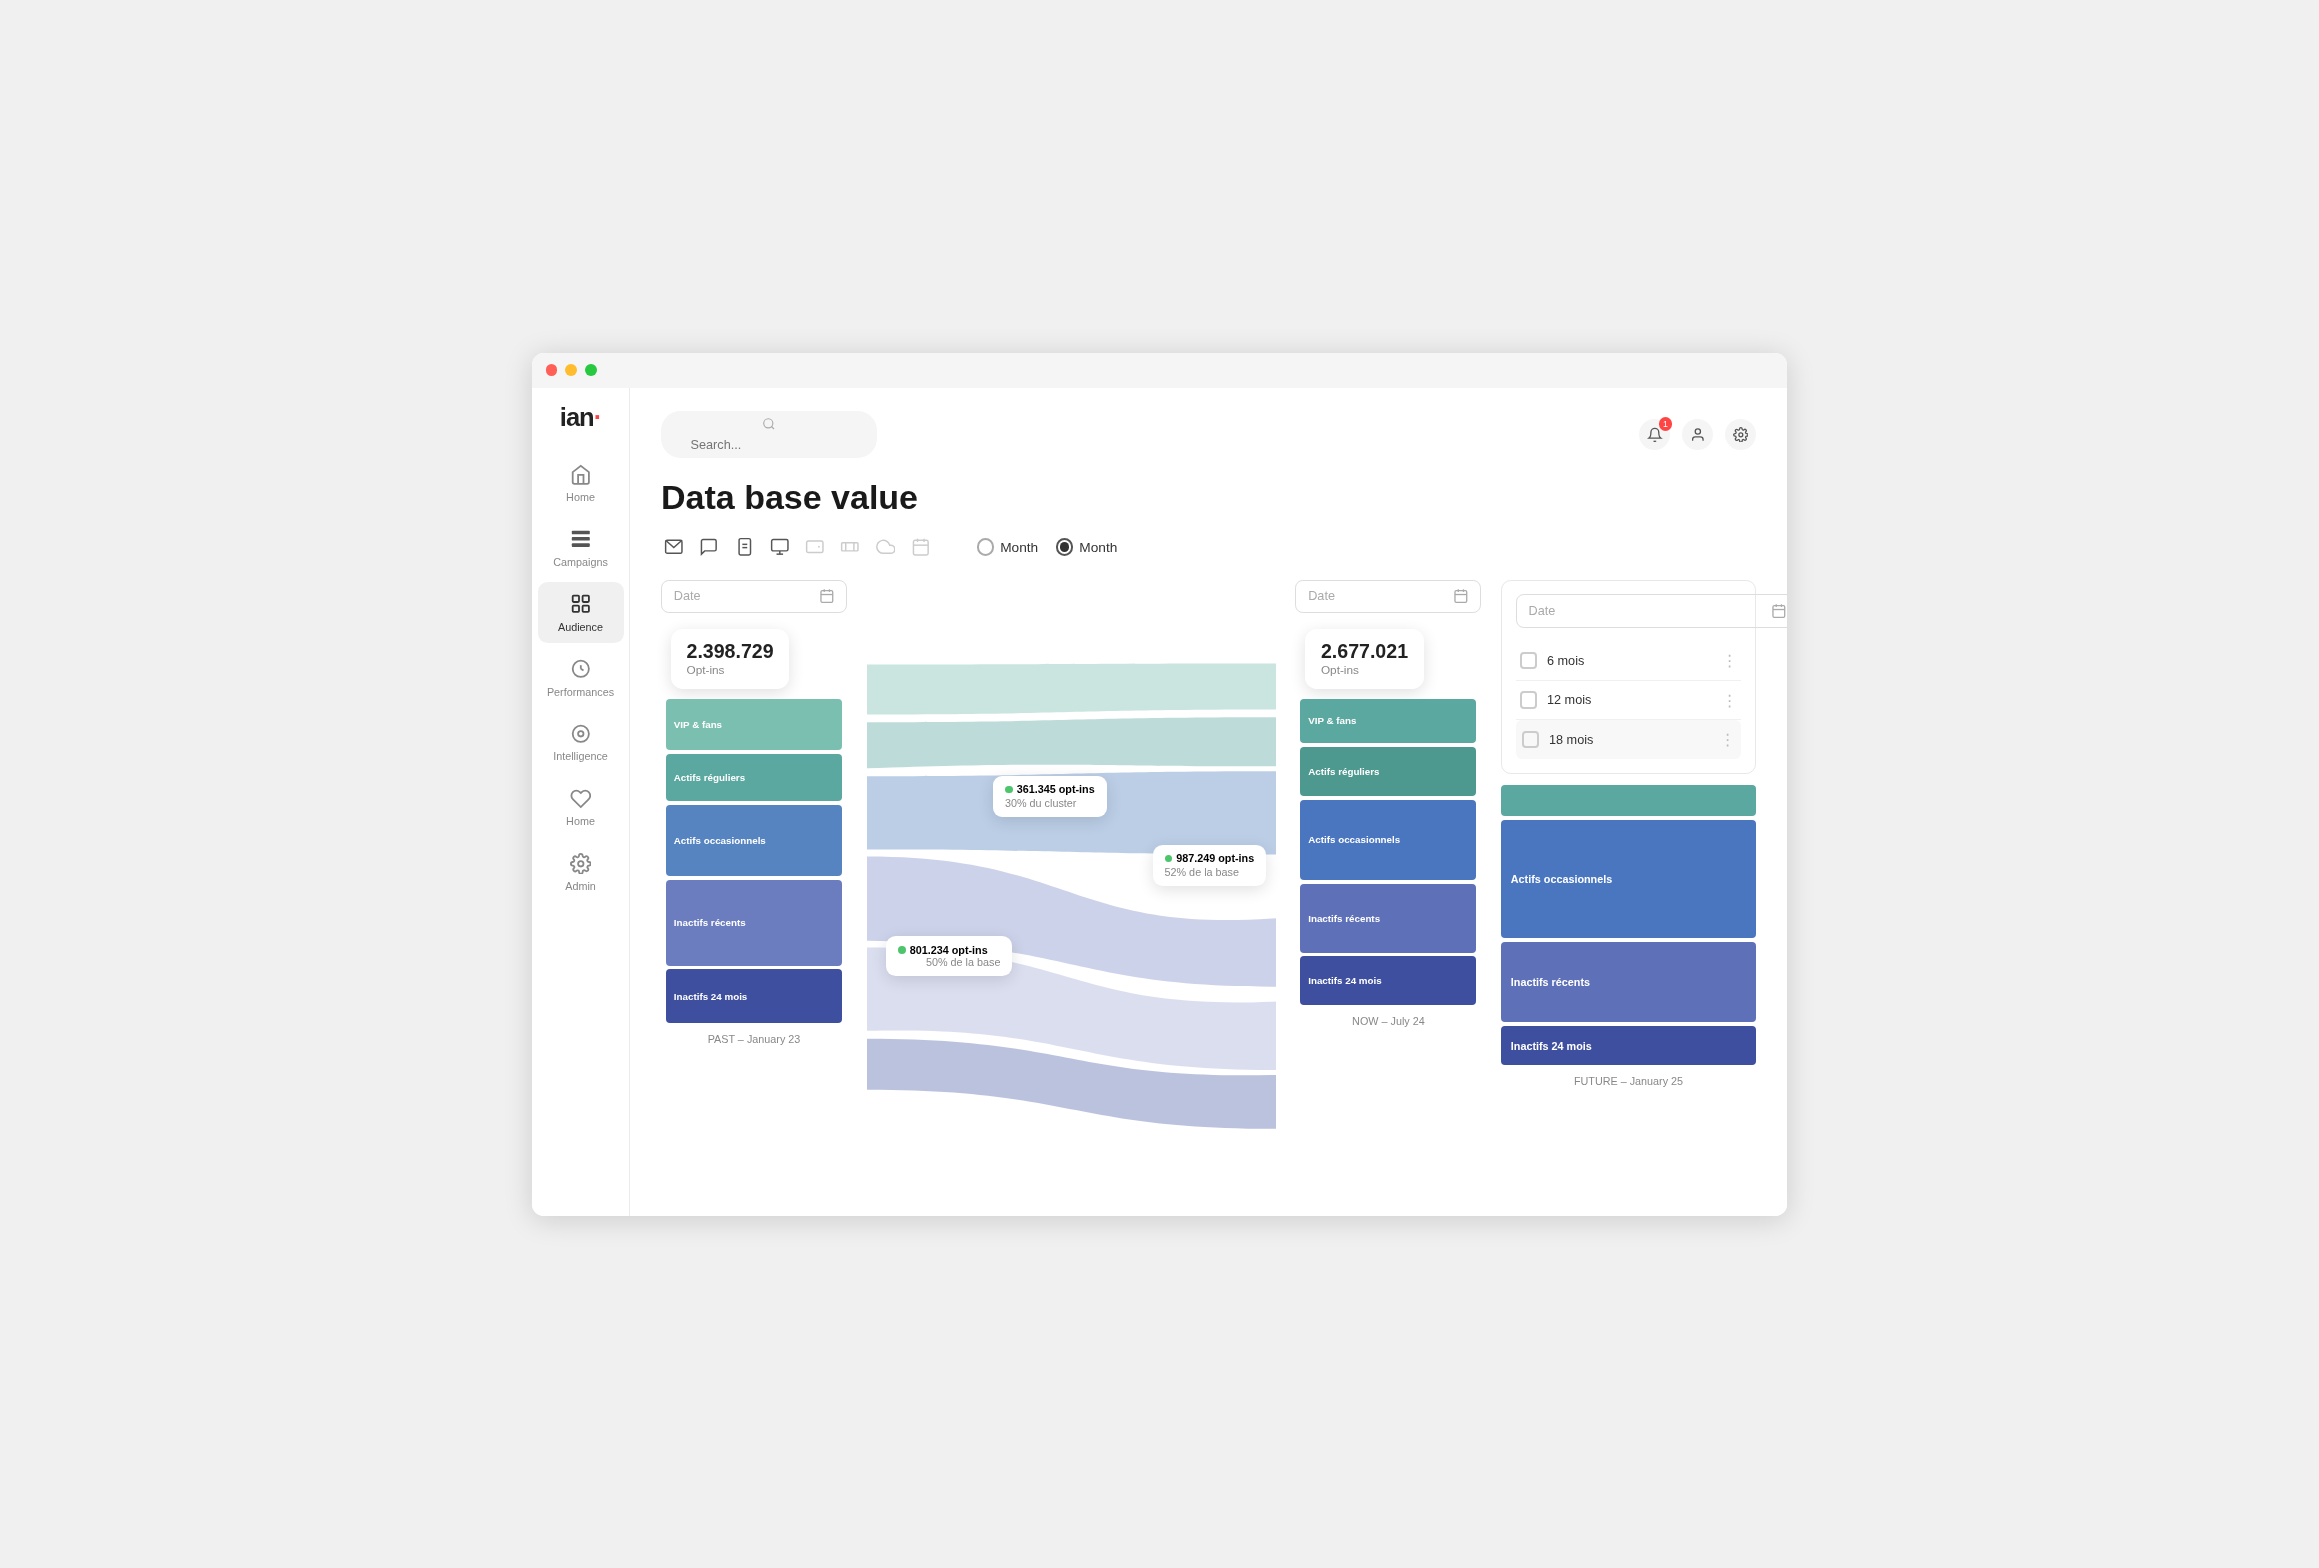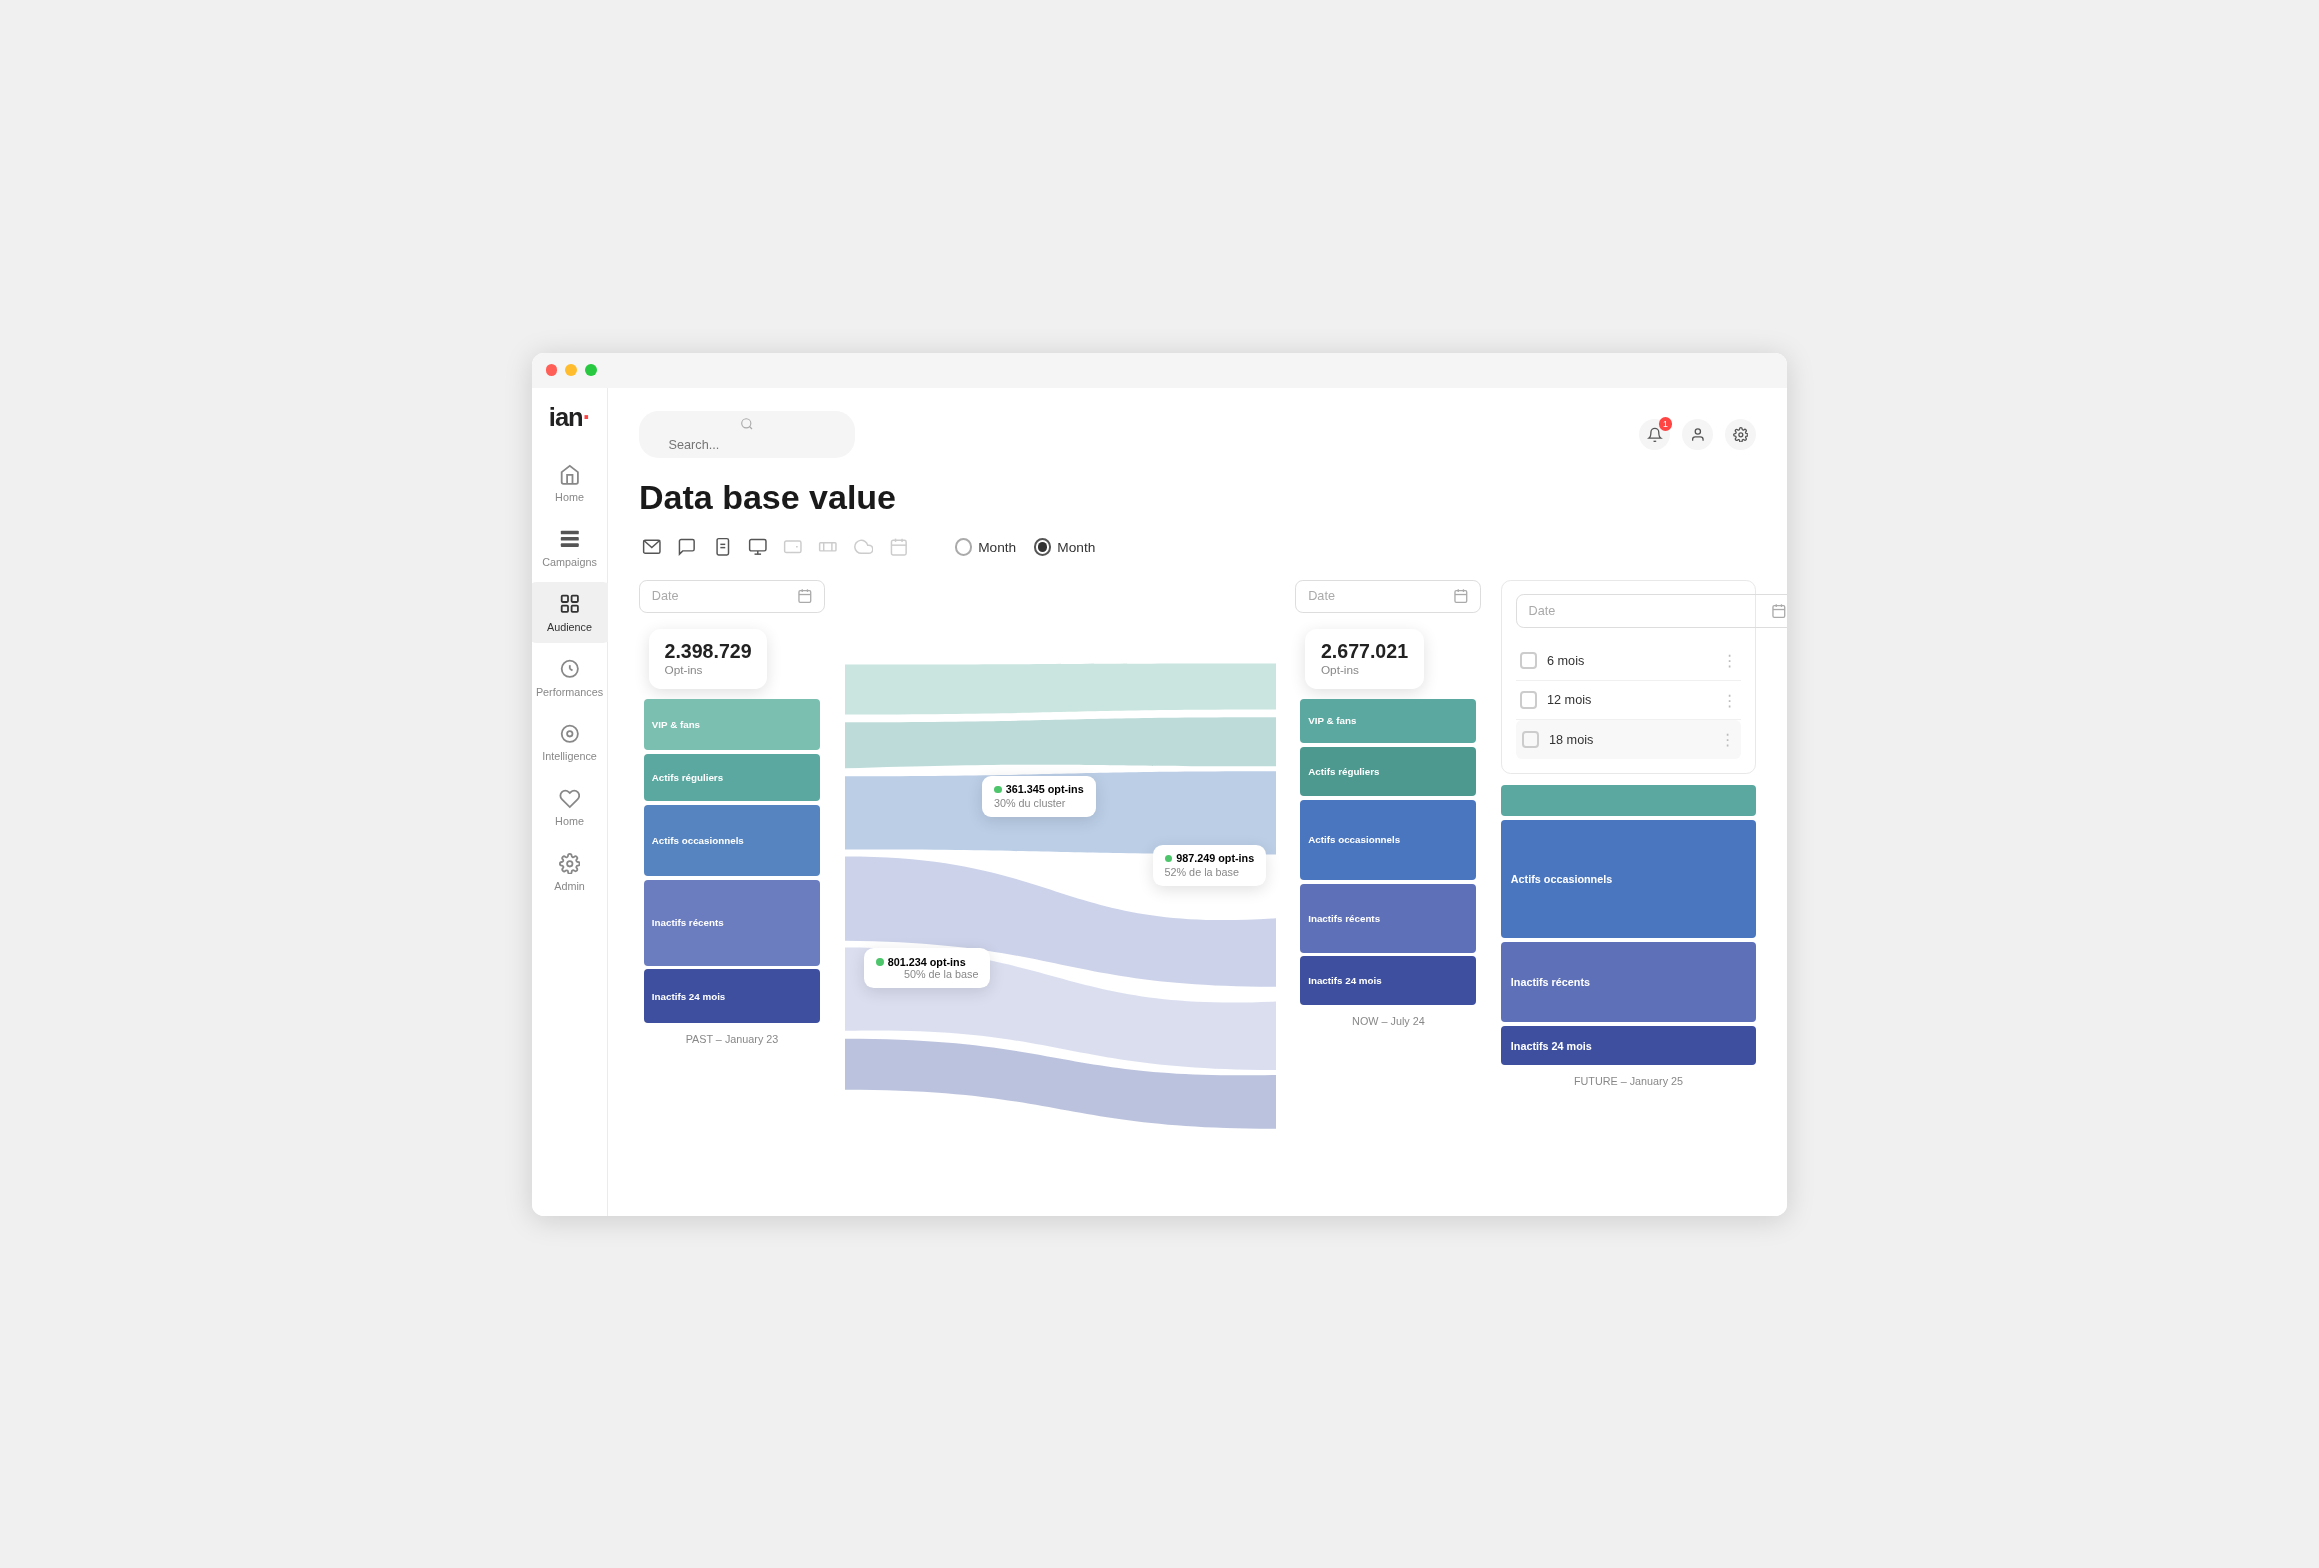--- a/index.html
+++ b/index.html
@@ -5,21 +5,21 @@
     * { box-sizing: border-box; margin: 0; padding: 0; }
     body { font-family: -apple-system, BlinkMacSystemFont, 'Segoe UI', sans-serif; background: #f0f0f0; display: flex; justify-content: center; align-items: center; min-height: 100vh; }
     .window { background: #fff; border-radius: 11.8px; box-shadow: 0 3.9px 29px rgba(0,0,0,0.15); width: 1255px; min-height: 863px; display: flex; flex-direction: column; overflow: hidden; }
     .titlebar { height: 35px; background: #f5f5f5; border-radius: 11.8px 11.8px 0 0; display: flex; align-items: center; padding: 0 13.7px; gap: 7.8px; }
     .titlebar-dot { width: 11.8px; height: 11.8px; border-radius: 50%; }
     .dot-red { background: #ff5f57; }
     .dot-yellow { background: #ffbd2e; }
     .dot-green { background: #28c940; }
     .app-body { display: flex; flex: 1; }
     
-    .sidebar { width: 76px; border-right: 1px solid #ebebeb; display: flex; flex-direction: column; align-items: center; padding: 15.7px 0; gap: 3.9px; background: #fff; }
+    .sidebar { width: 98px; border-right: 1px solid #ebebeb; display: flex; flex-direction: column; align-items: center; padding: 15.7px 0; gap: 3.9px; background: #fff; }
     .logo { margin-bottom: 15.7px; font-size: 25.5px; font-weight: 800; color: #222; letter-spacing: -1px; }
     .logo span { color: #ff4444; }
     .nav-item { display: flex; flex-direction: column; align-items: center; gap: 3.9px; padding: 9.8px 7.8px; border-radius: 9.8px; cursor: pointer; width: 86px; color: #888; font-size: 10.8px; }
     .nav-item.active { background: #f0f0f0; color: #333; }
     .nav-icon { width: 25.5px; height: 25.5px; display: flex; align-items: center; justify-content: center; }
     
     .main { flex: 1; display: flex; flex-direction: column; padding: 23.5px 31px; background: #fff; overflow: hidden; }
     .topbar { display: flex; align-items: center; justify-content: space-between; margin-bottom: 19.6px; }
     .search-box { display: flex; align-items: center; background: #f5f5f5; border-radius: 19.6px; padding: 5.9px 13.7px; gap: 7.8px; width: 216px; flex-direction: column; }
     .search-box input { border: none; background: transparent; outline: none; font-size: 12.7px; color: #555; width: 157px; }
@@ -267,21 +267,21 @@
 
             <path d="M0,140 C210,140 210,135 420,135 L420,220 C210,220 210,215 0,215 Z" fill="#5584c0" opacity="0.4"></path>
 
             <path d="M0,222 C210,222 210,300 420,285 L420,355 C210,355 210,310 0,308 Z" fill="#6b7dbf" opacity="0.35"></path>
 
             <path d="M0,315 C210,315 210,380 420,370 L420,440 C210,440 210,395 0,400 Z" fill="#6b7dbf" opacity="0.25"></path>
 
             <path d="M0,408 C210,408 210,450 420,445 L420,500 C210,500 210,460 0,460 Z" fill="#3d4f9e" opacity="0.35"></path>
           </svg>
 
-          <div style="position:absolute;bottom:160px;left:19.6px;background:#fff;border-radius:9.8px;box-shadow:0 3.9px 15.7px rgba(0,0,0,0.12);padding:7.8px 11.8px;font-size:10.8px;z-index:10;">
+          <div style="position:absolute;bottom:172px;left:19.6px;background:#fff;border-radius:9.8px;box-shadow:0 3.9px 15.7px rgba(0,0,0,0.12);padding:7.8px 11.8px;font-size:10.8px;z-index:10;">
             <div><span style="display:inline-block;width:7.8px;height:7.8px;border-radius:50%;background:#4dc56b;margin-right:3.9px;"></span><strong>801.234 opt-ins</strong></div>
             <div style="color:#888;margin-top:0;padding-left:28px;">50% de la base</div>
           </div>
 
           <div style="position:absolute;top:196px;left:50%;transform:translateX(-78px);background:#fff;border-radius:9px;box-shadow:0 3.9px 15.7px rgba(0,0,0,0.12);padding:7.8px 11.8px;font-size:10.8px;z-index:10;">
             <div><span style="display:inline-block;width:7.8px;height:7.8px;border-radius:50%;background:#4dc56b;margin-right:3.9px;"></span><strong>361.345 opt-ins</strong></div>
             <div style="color:#888;margin-top:2px;">30% du cluster</div>
           </div>
 
           <div style="position:absolute;top:265px;right:9.8px;background:#fff;border-radius:9.8px;box-shadow:0 3.9px 15.7px rgba(0,0,0,0.12);padding:7.8px 11.8px;font-size:10.8px;z-index:10;">

